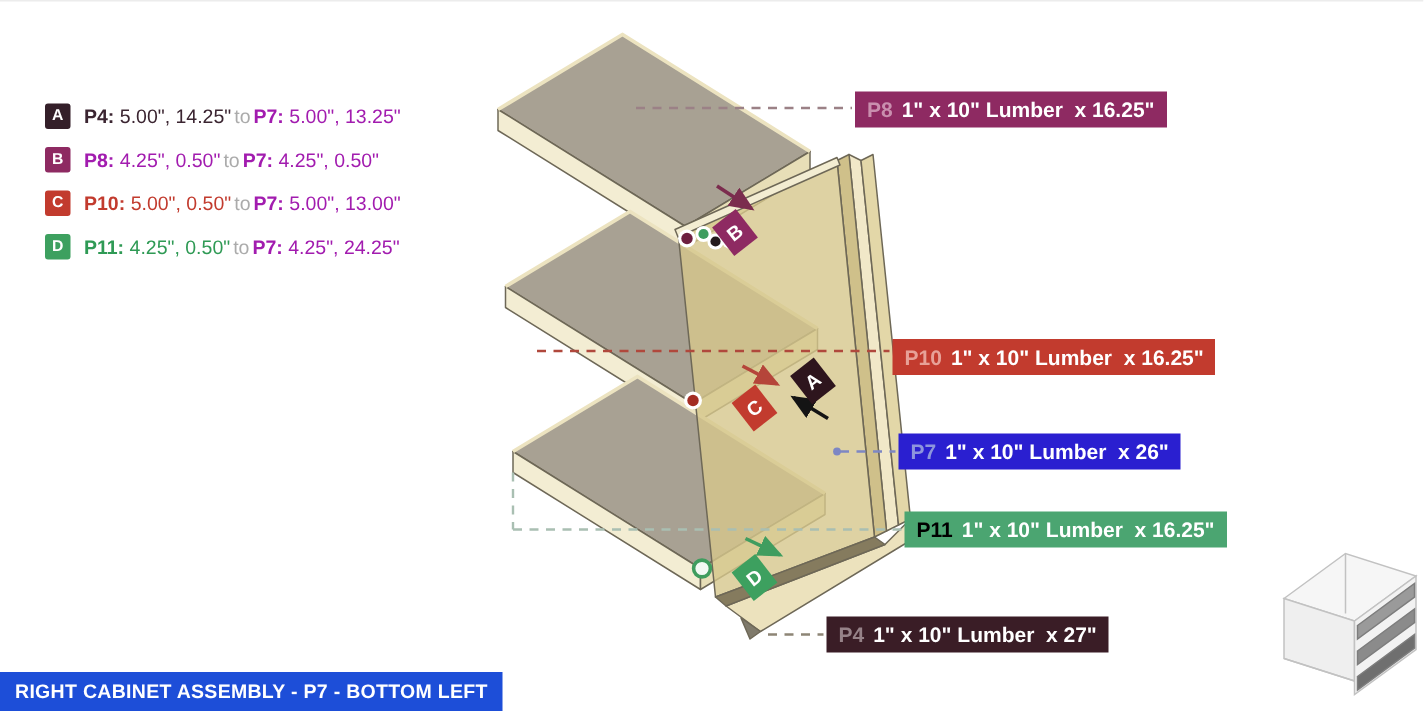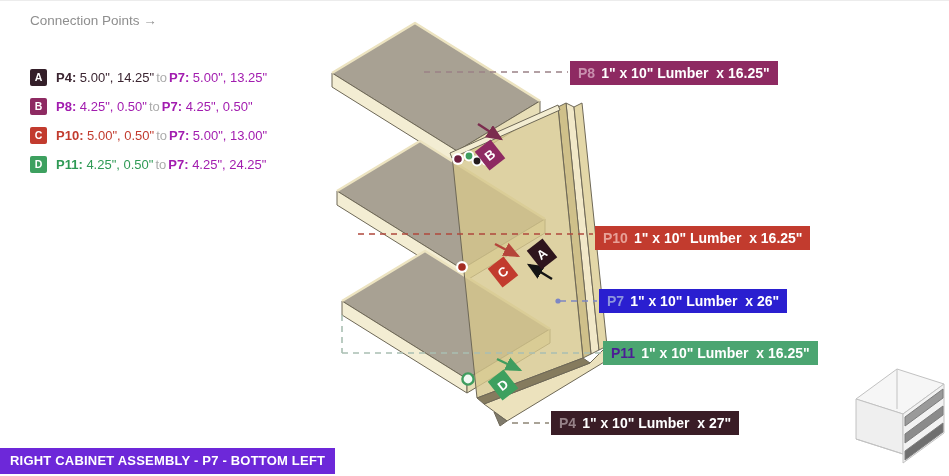--- a/index.html
+++ b/index.html
@@ -21,24 +21,24 @@
   .row-d .badge{background:#3da05f;} .row-d .from{color:#2f9a55;margin-top:12px;}
   .cp-row .to{color:#ababab;padding:0 2px;}
   .cp-row .p7{color:#a21caf;}
   
   .plabel{position:absolute;color:#fff;font-weight:bold;font-size:14px;line-height:16px;
           padding:4px 8px;white-space:pre;}
   .plabel .pfx{margin-right:6px;}
   .lp8 {background:#8e2a62;} .lp8 .pfx{color:#c98fae;}
   .lp10{background:#c23b2e;} .lp10 .pfx{color:#e7a197;}
   .lp7 {background:#2a1fd0;} .lp7 .pfx{color:#8d95dd;}
-  .lp11{background:#4ba571;} .lp11 .pfx{color:#4c1d95;text-align:center;}
+  .lp11{background:#4ba571;} .lp11 .pfx{color:#000000;text-align:center;}
   .lp4 {background:#3a1d26;} .lp4 .pfx{color:#968288;margin-top:43px;}
   
-  .footer-badge{position:absolute;left:0;top:447px;background:#6d28d9;color:#fff;
+  .footer-badge{position:absolute;left:0;top:447px;background:#1d4ed8;color:#fff;
                 font-size:13px;font-weight:bold;padding:5px 10px 6px;letter-spacing:.2px;}
   svg{position:absolute;left:0;top:0;}
 </style>
 </head>
 <body>
 
 <div id="stage">
 
   <svg width="949" height="476" viewBox="0 0 949 476">
     <g stroke="#6e6857" stroke-width="1" stroke-linejoin="round">
@@ -147,21 +147,20 @@
       <line x1="856" y1="438" x2="903" y2="453"></line>
       <line x1="897" y1="368" x2="897" y2="408"></line>
       <g stroke="#7d7d7d">
         <polygon points="905,416 943,388 943,397 905,425" fill="#9a9a9a"></polygon>
         <polygon points="905,433 943,405 943,414 905,442" fill="#8b8b8b"></polygon>
         <polygon points="905,450 943,422 943,431 905,459" fill="#6f6f6f"></polygon>
       </g>
     </g>
   </svg>
 
-  <div class="hdr-title">Connection Points →</div>
 
   <div class="cp-row row-a" style="top:68px;">
     <span class="badge">A</span>
     <span class="txt"><b class="from">P4:</b><span class="from"> </span><span class="from">5.00", 14.25"</span><span class="to">to</span><b class="p7">P7:</b><span class="p7"> </span><span class="p7">5.00", 13.25"</span></span>
   </div>
   <div class="cp-row row-b" style="top:97px;">
     <span class="badge">B</span>
     <span class="txt"><b class="from">P8:</b><span class="from"> </span><span class="from">4.25", 0.50"</span><span class="to">to</span><b class="p7">P7:</b><span class="p7"> </span><span class="p7">4.25", 0.50"</span></span>
   </div>
   <div class="cp-row row-c" style="top:126px;">

